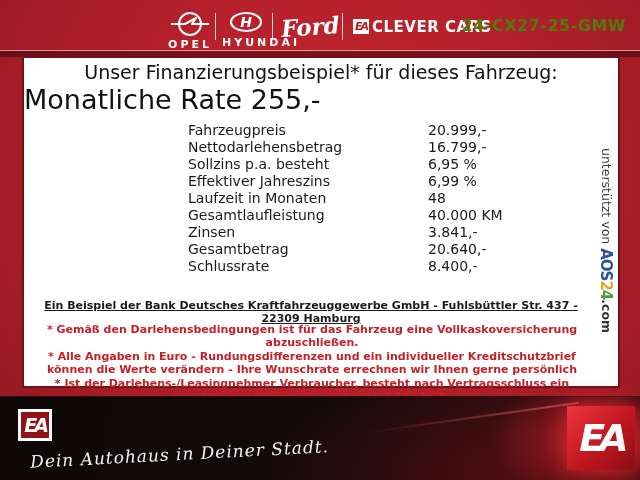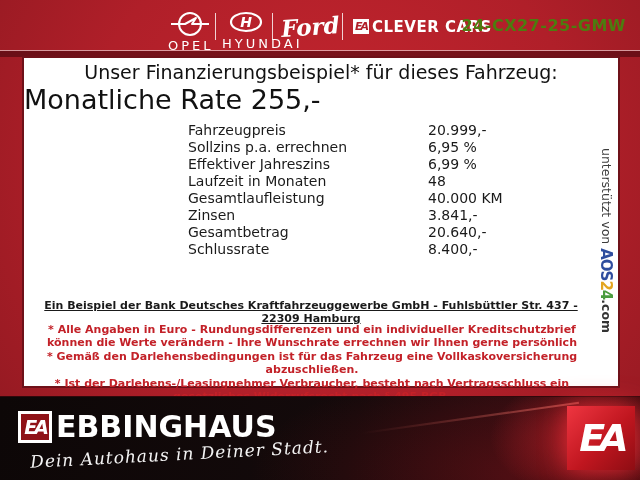--- a/index.html
+++ b/index.html
@@ -9,21 +9,21 @@
     background:
       radial-gradient(ellipse 130% 125% at 50% 42%, rgba(0,0,0,0) 52%, rgba(25,0,4,.55) 100%),
       radial-gradient(circle at 52% 35%, #c6262f 0%, #b01f29 55%, #8e1820 100%);
   }
   
   .topbar{position:absolute;left:0;top:0;width:640px;height:50px;}
   .topbar-line{position:absolute;left:0;top:50px;width:640px;height:1px;background:rgba(255,255,255,.55);}
   .topbar-shade{position:absolute;left:0;top:51px;width:640px;height:6px;background:rgba(40,0,6,.45);}
   .logo{position:absolute;color:#fff;text-align:center;}
   .logo svg{display:block;margin:0 auto;}
-  .logo .wordmark{font-size:13px;font-weight:normal;letter-spacing:3px;margin-top:1px;}
+  .logo .wordmark{font-size:11px;font-weight:bold;letter-spacing:3px;margin-top:1px;}
   .divider{position:absolute;width:1px;height:27px;background:rgba(255,255,255,.8);top:13px;}
   .ford-script{position:absolute;top:13px;color:#fff;font-family:"DejaVu Serif","Liberation Serif",serif;
     font-style:italic;font-weight:bold;font-size:23px;transform:rotate(-4deg);}
   .ea-mini{position:absolute;top:19px;width:16px;height:15px;background:#fdfdfd;color:#b01f29;
     font-weight:bold;font-style:italic;font-size:11px;line-height:15px;text-align:center;letter-spacing:-2px;}
   .clever{position:absolute;top:18px;color:#fff;font-weight:bold;font-size:15px;letter-spacing:.5px;}
   .plate{position:absolute;top:16px;right:14px;color:#4d7c0f;font-weight:bold;font-size:16px;letter-spacing:.5px;}
   
   .panel{position:absolute;left:22px;top:56px;width:594px;height:328px;background:#fff;
     border:2px solid #6e1119;}
@@ -110,21 +110,25 @@
 <div class="panel">
   <div class="title">Unser Finanzierungsbeispiel* für dieses Fahrzeug:</div>
   <div class="subtitle">Monatliche Rate 255,-</div>
 
   <div class="finance">
     <div class="row">
         <span class="lbl">Fahrzeugpreis</span>
         <span class="val">20.999,-</span>
       </div>
     <div class="row">
-        <span class="lbl">Sollzins p.a. errechnen</span>
+        <span class="lbl">Nettodarlehensbetrag</span>
+        <span class="val">16.799,-</span>
+      </div>
+    <div class="row">
+        <span class="lbl">Sollzins p.a. besteht</span>
         <span class="val">6,95 %</span>
       </div>
     <div class="row">
         <span class="lbl">Effektiver Jahreszins</span>
         <span class="val">6,99 %</span>
       </div>
     <div class="row">
         <span class="lbl">Laufzeit in Monaten</span>
         <span class="val">48</span>
       </div>
@@ -142,35 +146,34 @@
       </div>
     <div class="row">
         <span class="lbl">Schlussrate</span>
         <span class="val">8.400,-</span>
       </div>
   </div>
 
   <div class="bank-note">Ein Beispiel der Bank Deutsches Kraftfahrzeuggewerbe GmbH - Fuhlsbüttler Str. 437 - 22309 Hamburg</div>
 
   <div class="disclaimers">
+    <p>* Gemäß den Darlehensbedingungen ist für das Fahrzeug eine Vollkaskoversicherung abzuschließen.</p>
     <p>* Alle Angaben in Euro - Rundungsdifferenzen und ein individueller Kreditschutzbrief können die Werte verändern - Ihre Wunschrate errechnen wir Ihnen gerne persönlich</p>
-    <p>* Gemäß den Darlehensbedingungen ist für das Fahrzeug eine Vollkaskoversicherung abzuschließen.</p>
     <p>* Ist der Darlehens-/Leasingnehmer Verbraucher, besteht nach Vertragsschluss ein gesetzliches Widerrufsrecht nach § 495 BGB.</p>
   </div>
 
   <div class="support-vertical">
     <span>unterstützt von </span><span class="brand"><span style="color: rgb(46, 77, 158);">A</span><span style="color: rgb(46, 77, 158);">O</span><span style="color: rgb(46, 77, 158);">S</span><span style="color: rgb(227, 165, 32);">2</span><span style="color: rgb(74, 156, 63);">4</span></span><span class="suffix">.com</span>
   </div>
 </div>
 
 <div class="footer">
   <div class="footer-streak"></div>
 
   <div class="eb-logo">
     <div class="ea-box"><span>EA</span></div>
-    <div class="eb-word">EBBINGHAUS</div>
   </div>
 
   <div class="slogan">Dein Autohaus in Deiner Stadt.</div>
 
 
   <div class="ea-badge">EA</div>
 </div>
 
 </body></html>

